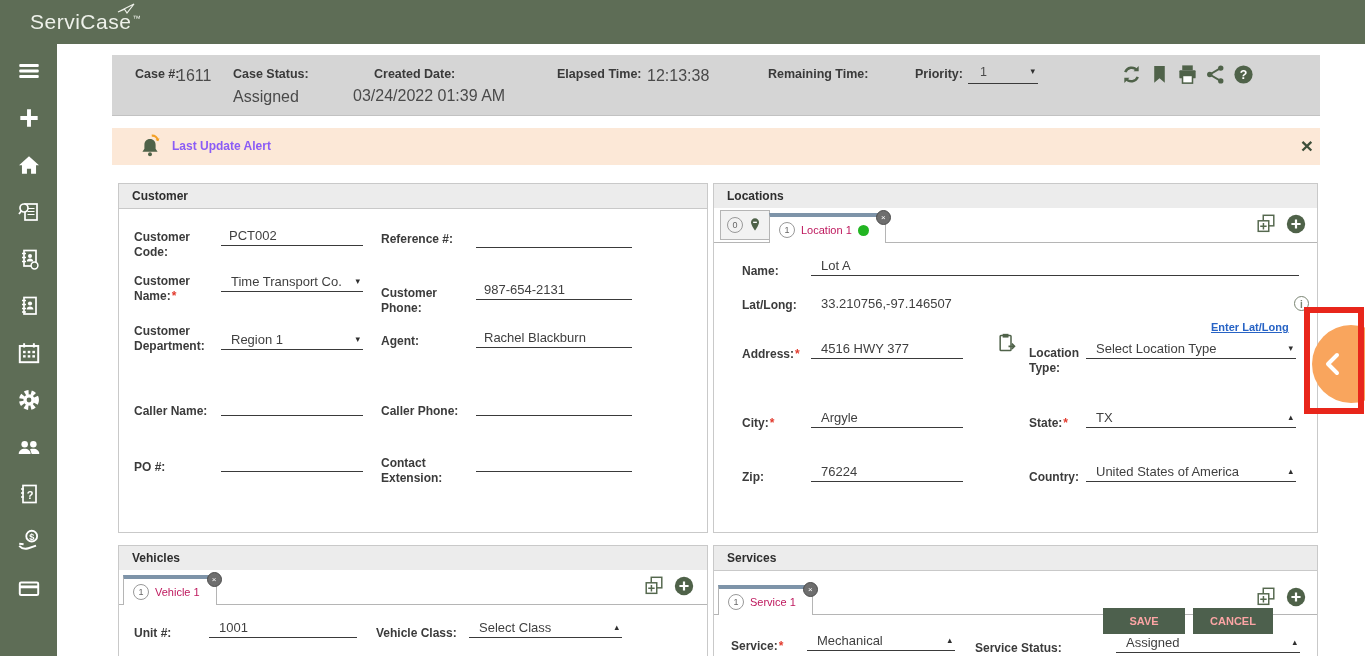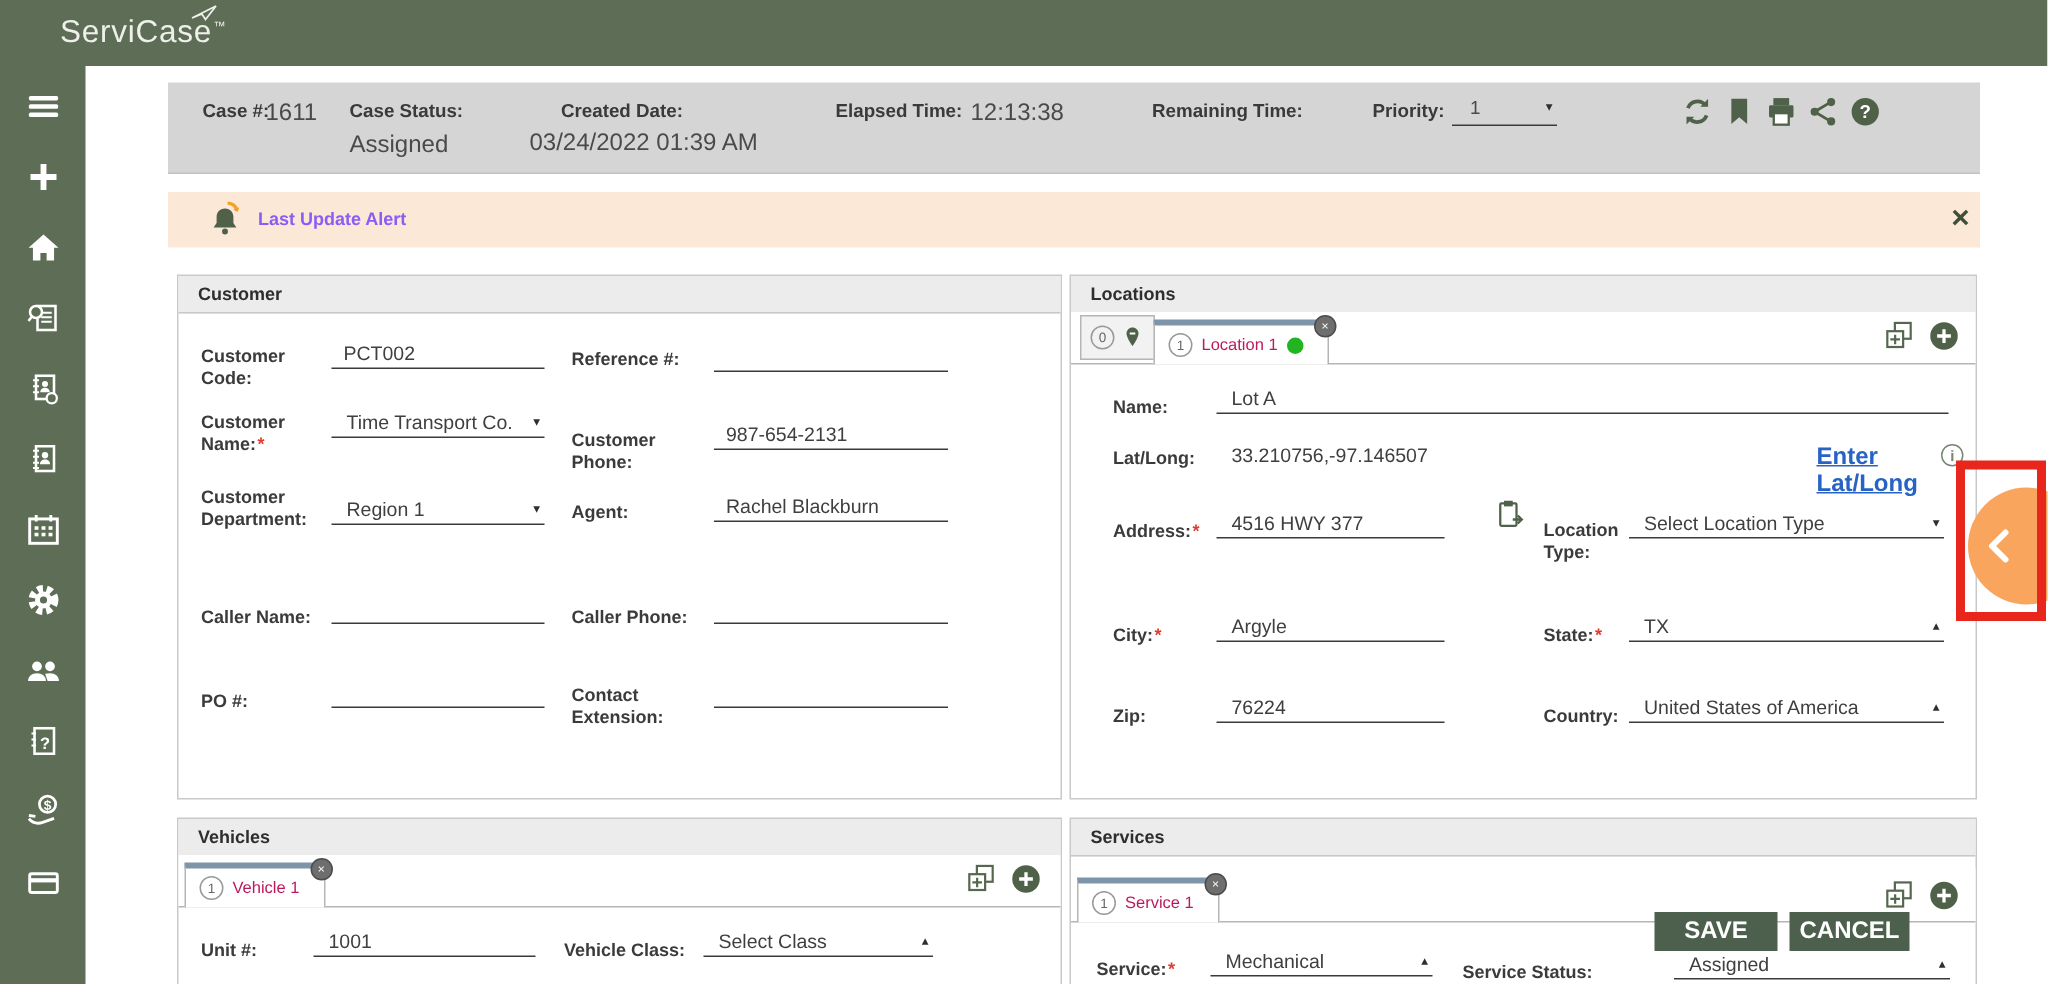--- a/index.html
+++ b/index.html
@@ -1,21 +1,21 @@
 <!DOCTYPE html>
 <html><head>
 <meta charset="utf-8">
 <style>
   html,body{margin:0;padding:0;overflow:hidden;}
   body{width:1365px;height:656px;position:relative;background:#fff;
        font-family:"Liberation Sans",sans-serif;-webkit-font-smoothing:antialiased;}
   .abs{position:absolute;}
   
   #topbar{left:0;top:0;width:1365px;height:44px;background:#5e6d56;display:flex;align-items:center;}
-  #logo{margin-left:40px;color:#eef1ea;font-size:21px;letter-spacing:.5px;position:relative;}
+  #logo{margin-left:30px;color:#eef1ea;font-size:21px;letter-spacing:.5px;position:relative;}
   #logo sup{font-size:8px;margin-left:1px;}
   #logo svg{position:absolute;right:6px;top:-7px;}
   #topnav{position:absolute;right:16px;top:0;height:44px;display:flex;align-items:center;gap:28px;}
   .topnav-link{color:#c6cdbb;font-size:12.5px;letter-spacing:.6px;cursor:pointer;}
   #welcome{color:#ffffff;font-size:13px;font-weight:bold;}
   .qcirc{width:20px;height:20px;border-radius:50%;background:#8b947f;color:#fff;font-size:12px;font-weight:bold;
          display:flex;align-items:center;justify-content:center;}
   .qcirc::after{content:"?";}
   
   #sidebar{left:0;top:44px;width:57px;height:612px;background:#5e6d56;display:flex;flex-direction:column;
@@ -55,23 +55,23 @@
   .act{width:22px;height:22px;cursor:pointer;}
   
   .lbl{position:absolute;font-size:12px;font-weight:bold;color:#3b3b3b;line-height:15px;}
   .req{color:#e23b2e;margin-left:1px;}
   .fld{position:absolute;height:20px;border-bottom:1.5px solid #3a3a3a;font-size:13px;color:#3f3f3f;box-sizing:border-box;}
   .fld .selval{position:absolute;left:10px;top:2px;white-space:nowrap;}
   .txt{position:absolute;font-size:13px;color:#3f3f3f;white-space:nowrap;}
   .car{position:absolute;right:3px;top:4px;font-size:9px;color:#2f2f2f;}
   .car.down::after{content:"▾";}
   .car.up::after{content:"▴";}
-  .link{color:#2763c5;font-size:16px;font-weight:bold;text-decoration:underline;cursor:pointer;}
-  
-  .btn{position:absolute;top:608px;height:26px;background:#4d604d;color:#ffffff;font-weight:bold;font-size:16px;
+  .link{color:#2763c5;font-size:11px;font-weight:bold;text-decoration:underline;cursor:pointer;margin-top:25px;}
+  
+  .btn{position:absolute;top:608px;height:26px;background:#4d604d;color:#fca5a5;font-weight:bold;font-size:11px;
        display:flex;align-items:center;justify-content:center;cursor:pointer;z-index:30;}
   
   #side-toggle{position:absolute;left:1312px;top:325px;width:78px;height:78px;border-radius:50%;
                background:#f9a55d;z-index:39;display:flex;align-items:center;cursor:pointer;}
   #annotation-rect{position:absolute;left:1304px;top:307px;width:60px;height:107px;box-sizing:border-box;
                    border:6px solid #e8261b;z-index:40;pointer-events:none;}
   #info-icon{position:absolute;left:1294px;top:296px;width:15px;height:15px;border:1.4px solid #7a8573;border-radius:50%;
              color:#7a8573;font-size:10px;font-weight:bold;text-align:center;line-height:15px;box-sizing:border-box;cursor:pointer;}
   #info-icon::after{content:"i";}
 </style>

